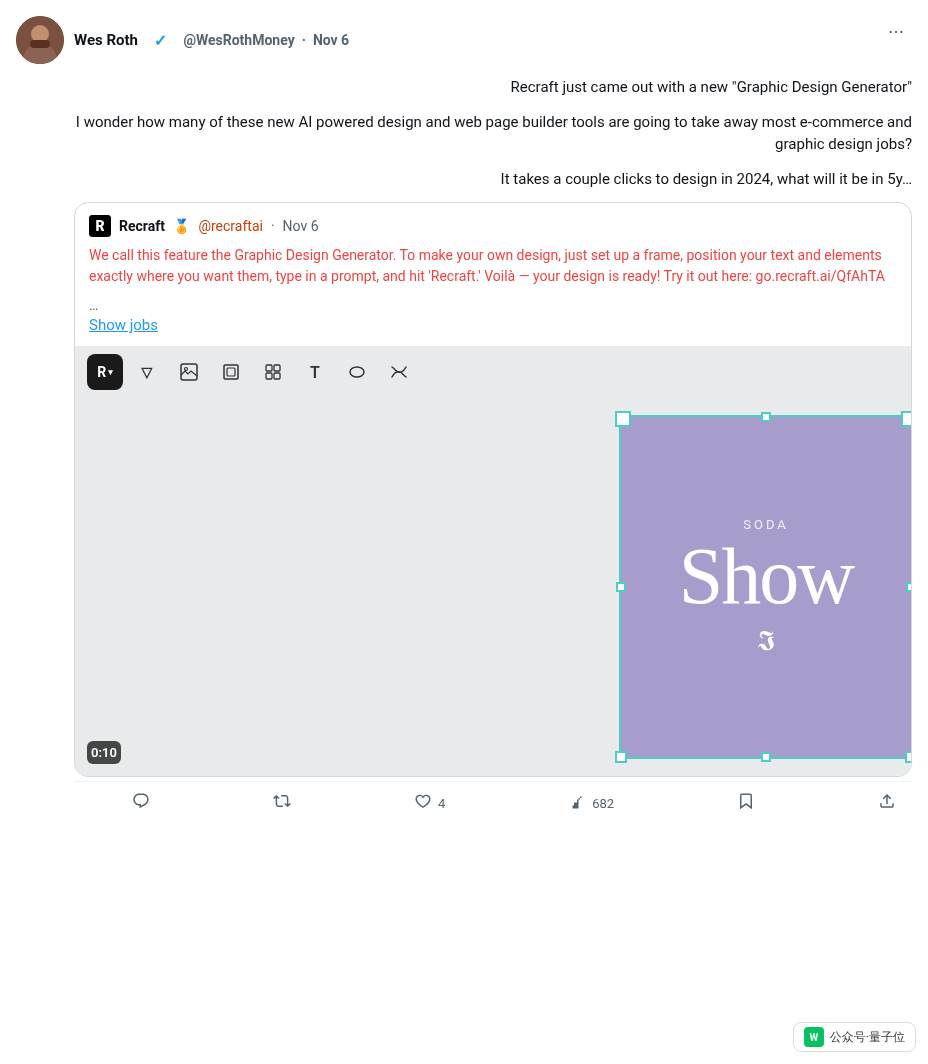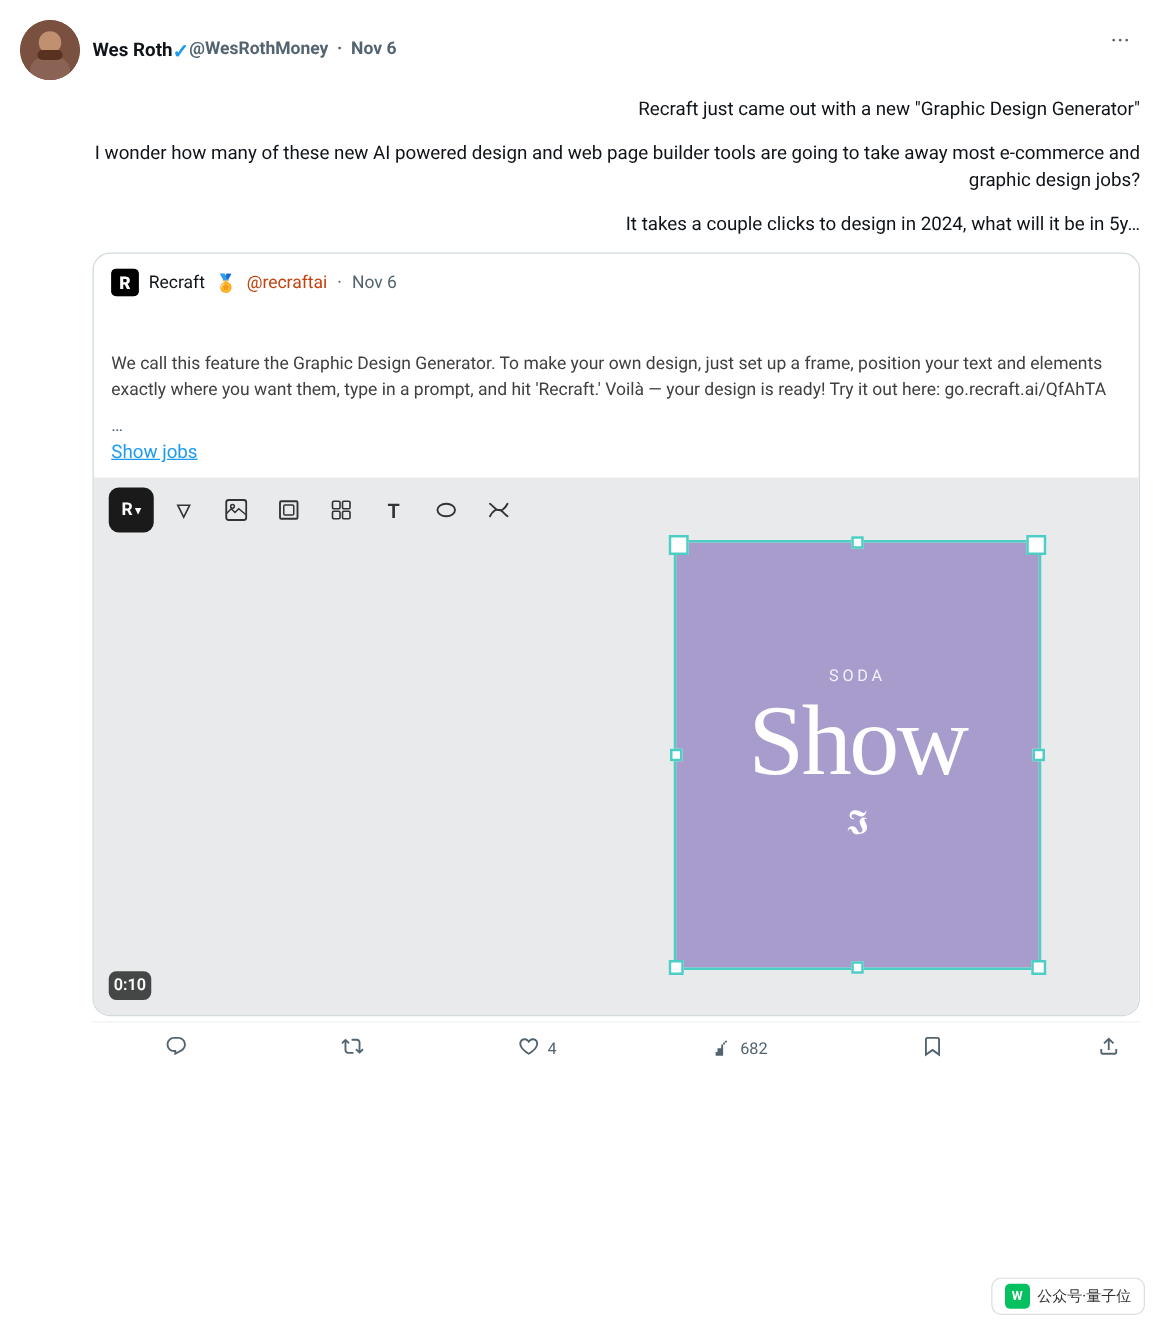--- a/index.html
+++ b/index.html
@@ -45,21 +45,22 @@
       align-items: center;
       justify-content: center;
       font-size: 20px;
     }
     .author-info {
       display: flex;
       flex-direction: column;
     }
     .author-name-row {
       display: flex;
-      gap: 0;
+      align-items: center;
+      gap: 16px;
       font-weight: 700;
       font-size: 15px;
     }
     .verified-badge {
       color: #1d9bf0;
       font-size: 16px;
     }
     .author-handle-row {
       color: #536471;
       font-size: 14px;
@@ -108,41 +109,40 @@
       background: #000;
       display: flex;
       align-items: center;
       justify-content: center;
       color: white;
       font-weight: 900;
       font-size: 13px;
       flex-shrink: 0;
     }
     .quoted-author-name {
-      font-weight: 400;
+      font-weight: 700;
       font-size: 14px;
     }
     .quoted-verified {
       font-size: 14px;
       color: #f4a000;
     }
     .quoted-handle {
       color: #c2410c;
       font-size: 14px;
     }
     .quoted-date {
       color: #536471;
       font-size: 14px;
     }
     .quoted-text {
       padding: 0 14px 10px 14px;
       font-size: 14px;
       line-height: 1.5;
-      color: #404040;
-      margin-top: 36px;
+      color: #ef4444;
     }
     .ellipsis {
       color: #536471;
       font-size: 14px;
       padding: 0 14px 2px 14px;
     }
     .show-more {
       color: #1d9bf0;
       font-size: 15px;
       cursor: pointer;
@@ -185,22 +185,22 @@
     }
     .toolbar-btn .chevron {
       font-size: 9px;
       margin-left: 2px;
     }
 
     .canvas-content {
       flex: 1;
       position: relative;
       display: flex;
+      align-items: center;
       justify-content: flex-end;
-      padding-right: 80px;
     }
 
     
     .design-card {
       width: 290px;
       height: 340px;
       background: #a89ccc;
       border-radius: 4px;
       position: relative;
       display: flex;

